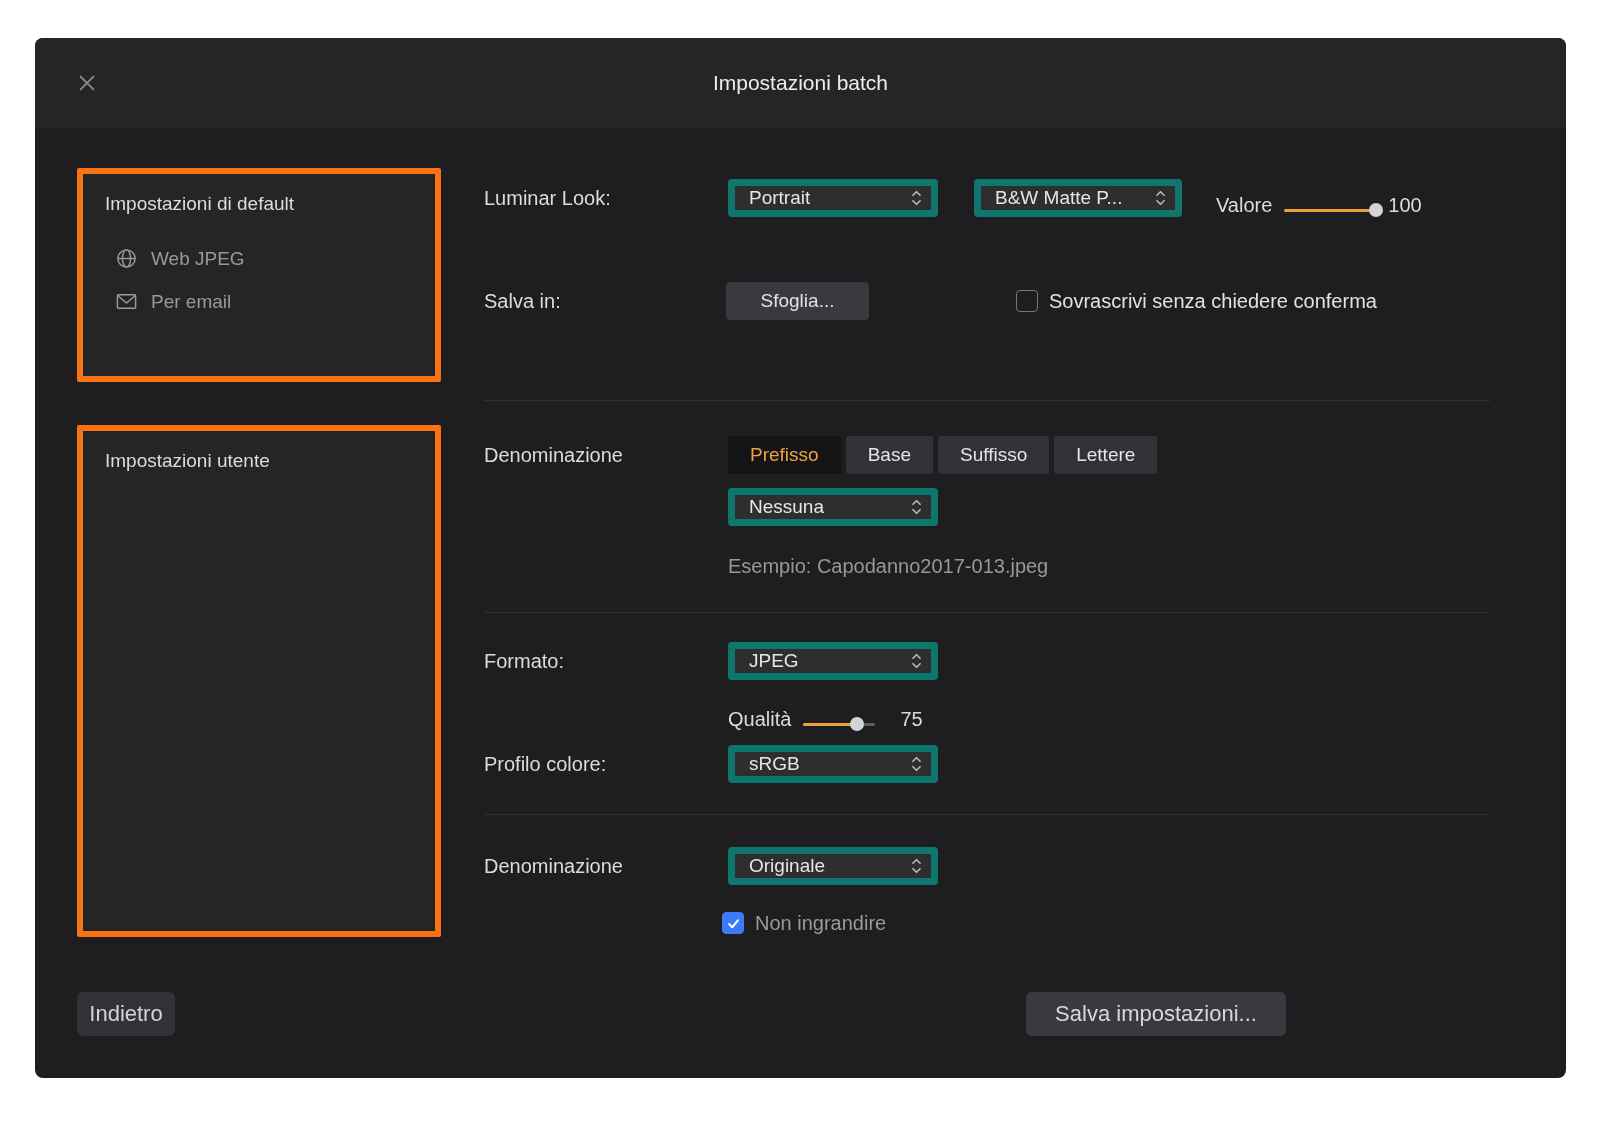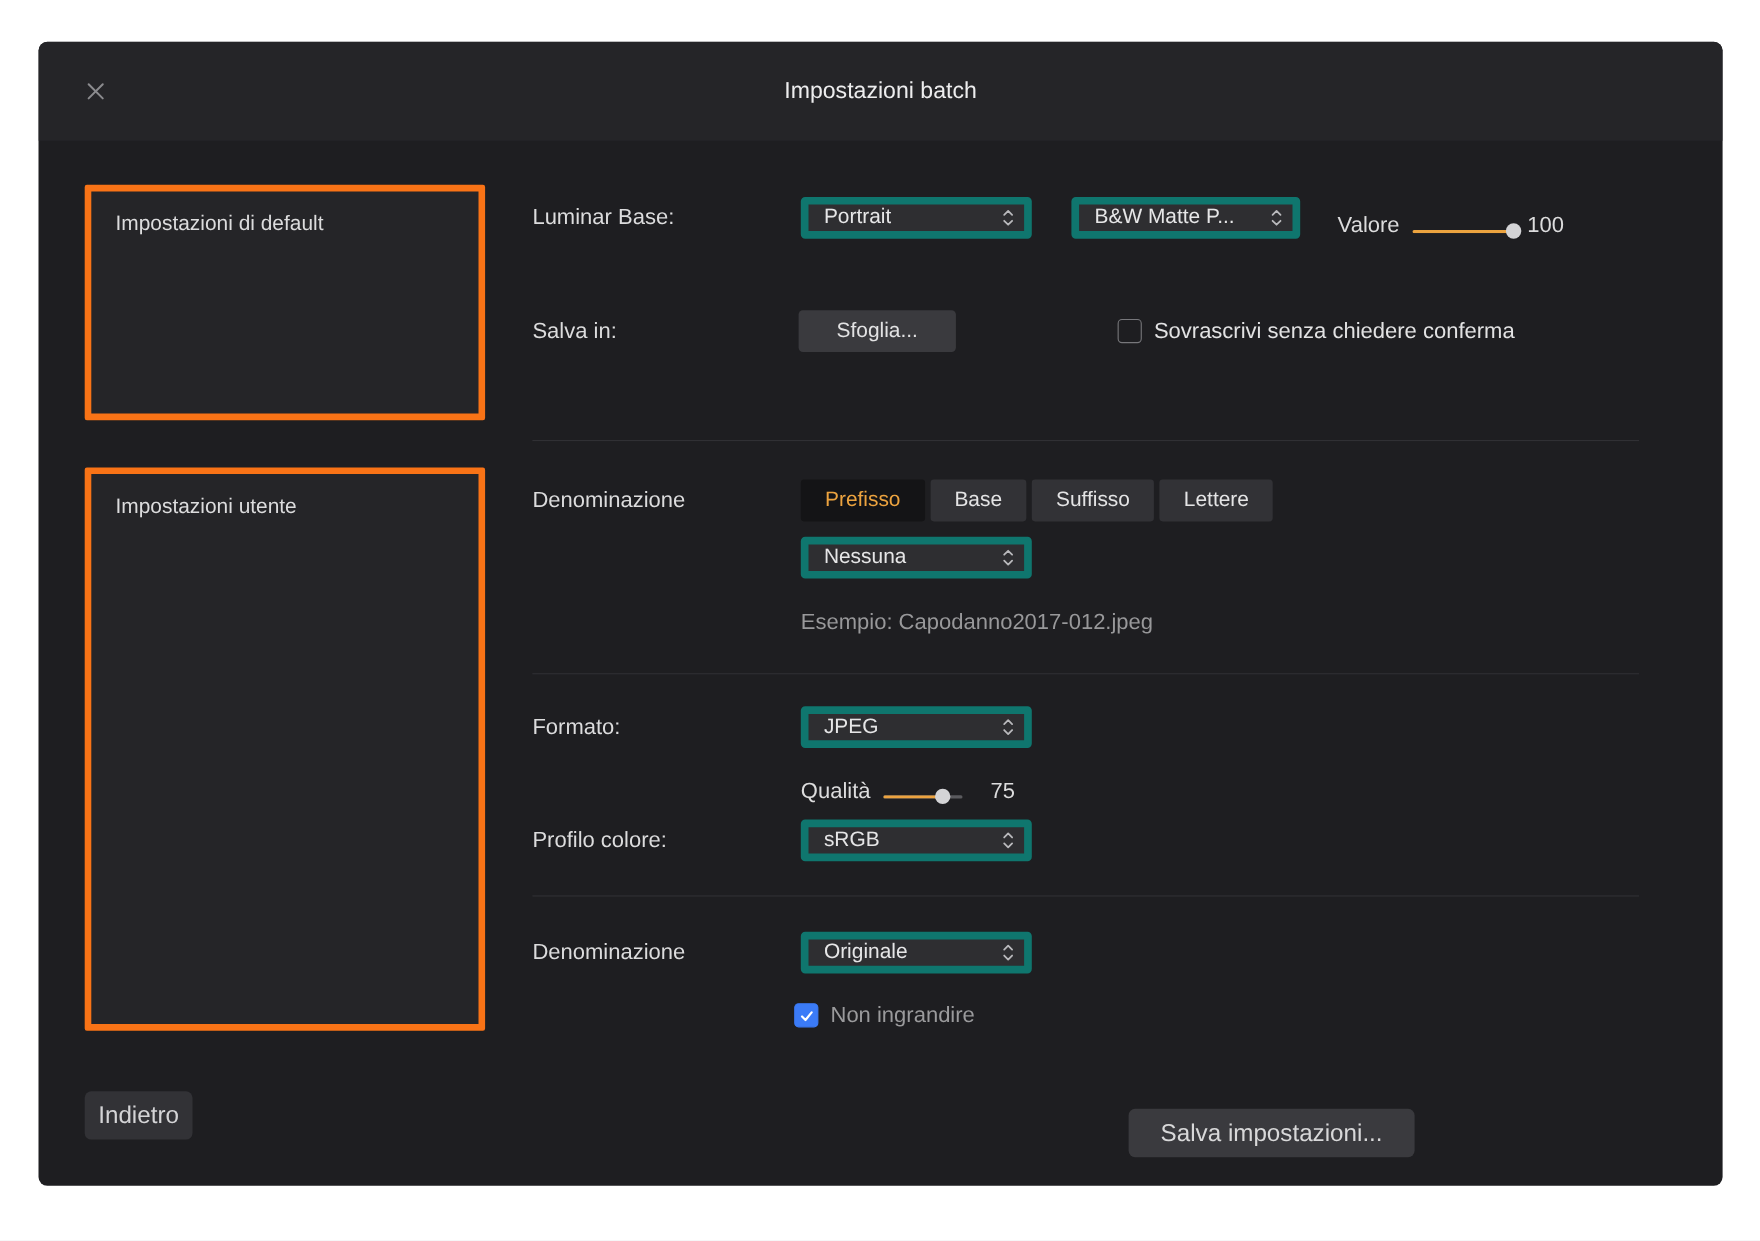--- a/index.html
+++ b/index.html
@@ -61,21 +61,21 @@
 
   
   .btn {
     position:absolute; height:38px; border-radius:4px;
     display:flex; align-items:center; justify-content:center;
     font-size:19px; cursor:pointer;
     background:#3a3a3e; color:#e2e2e3;
   }
   .footer-btn { height:44px; border-radius:6px; font-size:22px; }
   .btn-back { left:42px; top:954px; width:98px; background:#323236; color:#d4d4d6; }
-  .btn-save { left:991px; top:954px; width:260px; background:#3a3a3e; color:#d8d8d9;margin-top:16px; }
+  .btn-save { left:991px; top:954px; width:260px; background:#3a3a3e; color:#d8d8d9; }
   .btn-process { left:1283px; top:954px; width:172px; background:#3b7bf7; color:#ffffff; }
 
   
   .segments {
     position:absolute; left:693px; top:398px; height:38px;
     display:flex; gap:5px;
   }
   .seg {
     height:38px; padding:0 22px; border-radius:3px;
     display:flex; align-items:center; justify-content:center;
@@ -126,27 +126,48 @@
       <svg viewBox="0 0 24 24" width="22" height="22" fill="none" stroke="#8b8b8e" stroke-width="2" stroke-linecap="round">
         <line x1="5" y1="5" x2="19" y2="19"></line>
           <line x1="19" y1="5" x2="5" y2="19"></line>
       </svg>
     </div>
     <div class="dialog-title">Impostazioni batch</div>
   </div>
 
   <div class="panel panel-1">
     <div class="panel-title">Impostazioni di default</div>
+    <div class="panel-items">
+      <div class="panel-item">
+        <span class="icon">
+          <svg viewBox="0 0 24 24" width="23" height="23" fill="none" stroke="#9a9a9c" stroke-width="1.5">
+            <circle cx="12" cy="12" r="9"></circle>
+            <ellipse cx="12" cy="12" rx="4.2" ry="9"></ellipse>
+            <line x1="3" y1="12" x2="21" y2="12"></line>
+          </svg>
+        </span>
+        <span>Web JPEG</span>
+      </div>
+      <div class="panel-item">
+        <span class="icon">
+          <svg viewBox="0 0 24 24" width="23" height="23" fill="none" stroke="#9a9a9c" stroke-width="1.5">
+            <rect x="2.5" y="5" width="19" height="14" rx="1"></rect>
+            <polyline points="2.5,5.5 12,13.5 21.5,5.5"></polyline>
+          </svg>
+        </span>
+        <span>Per email</span>
+      </div>
+    </div>
   </div>
 
   <div class="panel panel-2">
     <div class="panel-title">Impostazioni utente</div>
   </div>
 
-  <div class="row-label" style="top:141px;">Luminar Base:</div>
+  <div class="row-label" style="top:141px;">Luminar Look:</div>
   <div class="dropdown" style="left:693px; top:141px; width:210px;">
     <span class="dd-text">Portrait</span>
     <span class="icon">
       <svg viewBox="0 0 12 20" width="11" height="18" fill="none" stroke="#b9b9bc" stroke-width="1.8" stroke-linecap="round" stroke-linejoin="round">
         <polyline points="2,7 6,3 10,7"></polyline>
           <polyline points="2,13 6,17 10,13"></polyline>
       </svg>
     </span>
   </div>
   <div class="dropdown" style="left:939px; top:141px; width:208px;">
@@ -189,21 +210,21 @@
   </div>
   <div class="dropdown" style="left:693px; top:450px; width:210px;">
     <span class="dd-text">Nessuna</span>
     <span class="icon">
       <svg viewBox="0 0 12 20" width="11" height="18" fill="none" stroke="#b9b9bc" stroke-width="1.8" stroke-linecap="round" stroke-linejoin="round">
         <polyline points="2,7 6,3 10,7"></polyline>
           <polyline points="2,13 6,17 10,13"></polyline>
       </svg>
     </span>
   </div>
-  <div class="example-text">Esempio: Capodanno2017-012.jpeg</div>
+  <div class="example-text">Esempio: Capodanno2017-013.jpeg</div>
 
   <div class="divider" style="top:574px;"></div>
 
   <div class="row-label" style="top:604px;">Formato:</div>
   <div class="dropdown" style="left:693px; top:604px; width:210px;">
     <span class="dd-text">JPEG</span>
     <span class="icon">
       <svg viewBox="0 0 12 20" width="11" height="18" fill="none" stroke="#b9b9bc" stroke-width="1.8" stroke-linecap="round" stroke-linejoin="round">
         <polyline points="2,7 6,3 10,7"></polyline>
           <polyline points="2,13 6,17 10,13"></polyline>

